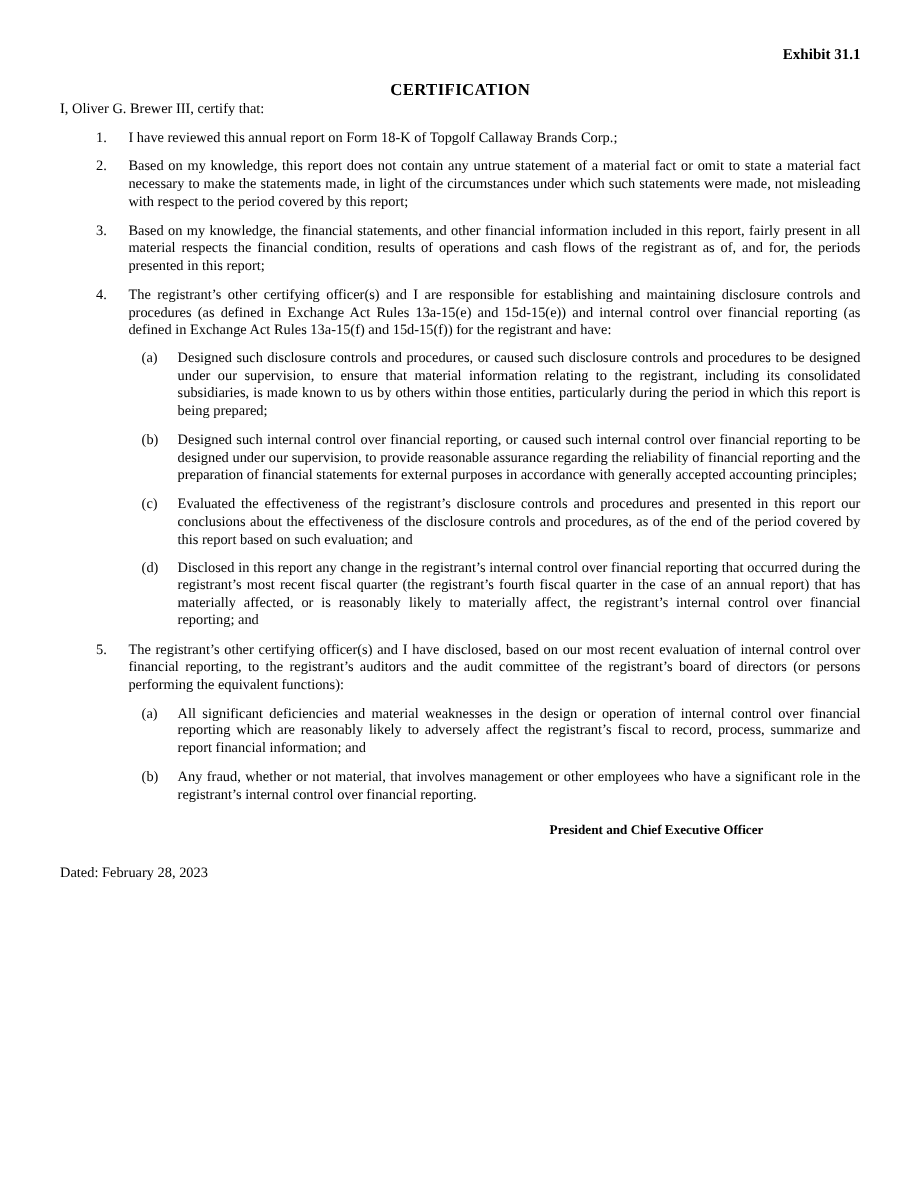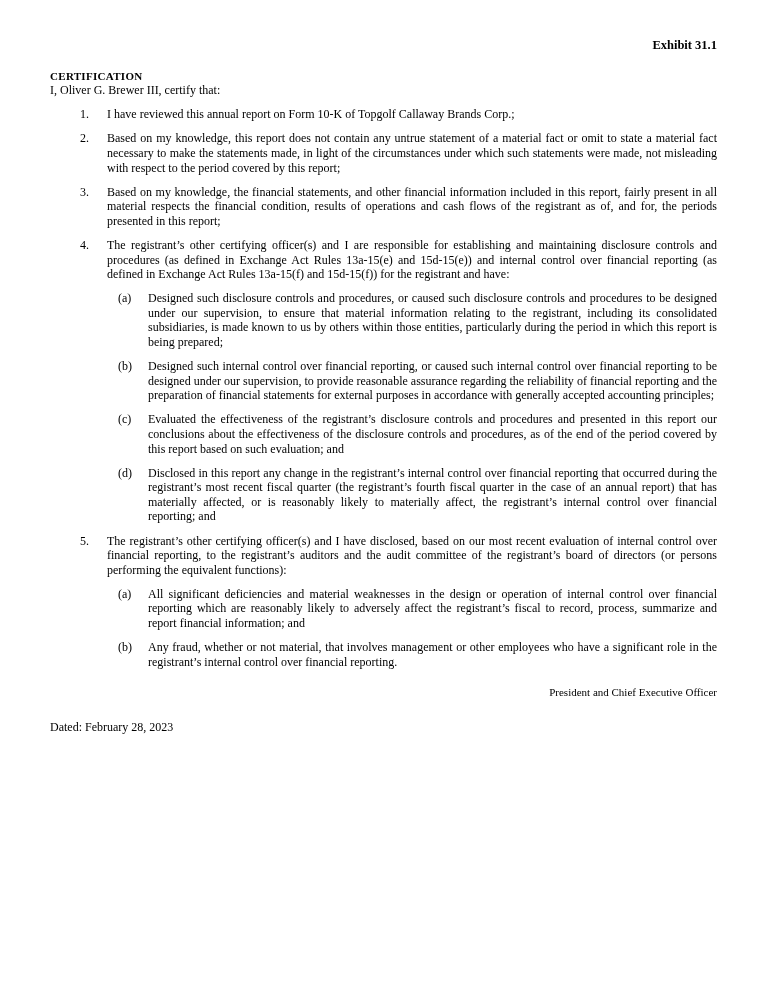--- a/index.html
+++ b/index.html
@@ -21,23 +21,23 @@
     width: 768px;
     height: 1000px;
     padding: 38px 51px 0 50px;
   }
   .exhibit-label {
     text-align: right;
     font-weight: bold;
     font-size: 12.5px;
   }
   .doc-title {
-    text-align: left;
+    text-align: center;
     font-weight: bold;
-    font-size: 11px;
+    font-size: 14px;
     letter-spacing: 0.3px;
     margin-top: 16px;
   }
   .intro {
   }
   .item {
     display: flex;
     margin-top: 9.5px;
     text-align: justify;
   }
@@ -71,43 +71,43 @@
     padding-bottom: 3px;
   }
   .printed-name {
     text-align: center;
     font-weight: bold;
     font-size: 11px;
     line-height: 12.5px;
     margin-top: 4px;
   }
   .printed-title {
-    text-align: right;
-    font-weight: normal;
+    text-align: left;
+    font-weight: bold;
     font-size: 11px;
     line-height: 12.5px;
   }
   .date-line {
     margin-top: 21px;
   }
 </style>
 </head>
 <body>
 
 <div class="page">
 
   <div class="exhibit-label">Exhibit 31.1</div>
 
   <div class="doc-title">CERTIFICATION</div>
 
   <div class="intro">I, Oliver G. Brewer III, certify that:</div>
 
   <div class="item lvl1">
     <span class="marker">1.</span>
-    <span class="item-text">I have reviewed this annual report on Form 10-K of Topgolf Callaway Brands Corp.;</span>
+    <span class="item-text">I have reviewed this annual report on Form 18-K of Topgolf Callaway Brands Corp.;</span>
   </div>
 
   <div class="item lvl1">
     <span class="marker">2.</span>
     <span class="item-text">Based on my knowledge, this report does not contain any untrue statement of a material fact or omit to state a material fact necessary to make the statements made, in light of the circumstances under which such statements were made, not misleading with respect to the period covered by this report;</span>
   </div>
 
   <div class="item lvl1">
     <span class="marker">3.</span>
     <span class="item-text">Based on my knowledge, the financial statements, and other financial information included in this report, fairly present in all material respects the financial condition, results of operations and cash flows of the registrant as of, and for, the periods presented in this report;</span>

